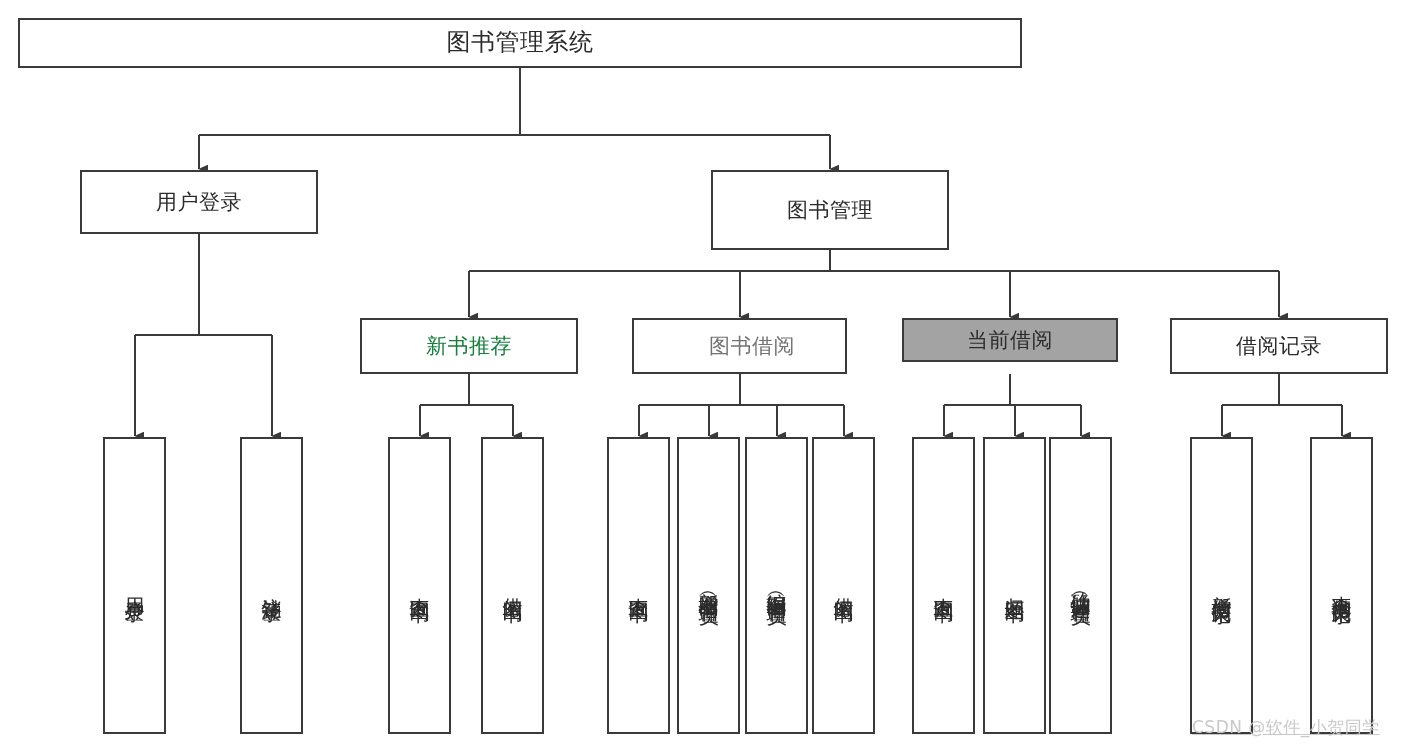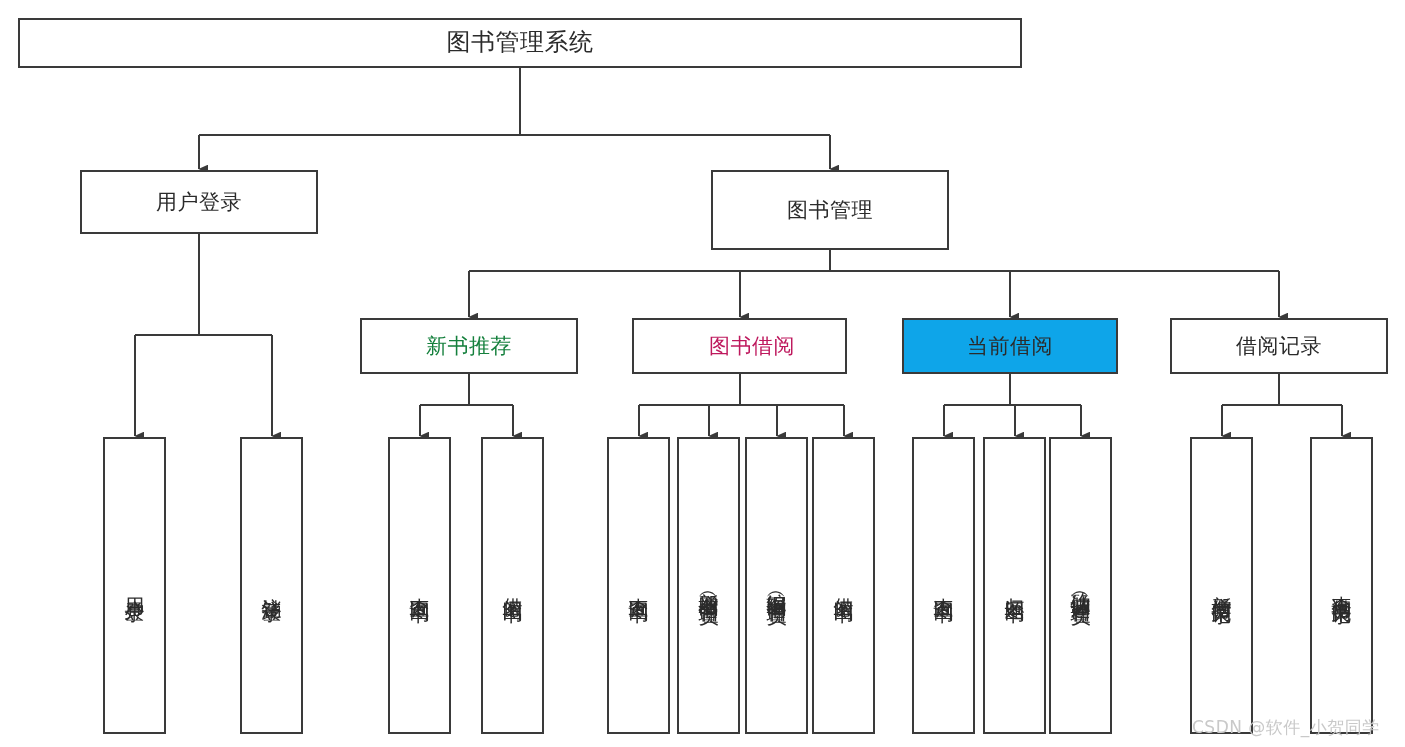--- a/index.html
+++ b/index.html
@@ -124,23 +124,23 @@
       <div class="node horiz" style="left: 80px; top: 170px; width: 238px; height: 64px; border-color: rgb(58, 58, 58); background: rgb(255, 255, 255);">
         <span class="label" style="color: rgb(43, 43, 43);">用户登录</span>
       </div>
       <div class="node horiz" style="left: 711px; top: 170px; width: 238px; height: 80px; border-color: rgb(58, 58, 58); background: rgb(255, 255, 255);">
         <span class="label" style="color: rgb(43, 43, 43);">图书管理</span>
       </div>
       <div class="node horiz" style="left: 360px; top: 318px; width: 218px; height: 56px; border-color: rgb(58, 58, 58); background: rgb(255, 255, 255);">
         <span class="label" style="color: #15803d;">新书推荐</span>
       </div>
       <div class="node horiz" style="left: 632px; top: 318px; width: 215px; height: 56px; border-color: rgb(58, 58, 58); background: rgb(255, 255, 255);">
-        <span class="label" style="color: #be185d; margin-left: 25px;">图书借阅</span>
+        <span class="label" style="color: #737373; margin-left: 25px;">图书借阅</span>
       </div>
-      <div class="node horiz" style="left: 902px; top: 318px; width: 216px; height: 56px; border-color: rgb(58, 58, 58); background: #0ea5e9;">
+      <div class="node horiz" style="left: 902px; top: 318px; width: 216px; height: 44px; border-color: rgb(58, 58, 58); background: #a3a3a3;">
         <span class="label" style="color: rgb(43, 43, 43);">当前借阅</span>
       </div>
       <div class="node horiz" style="left: 1170px; top: 318px; width: 218px; height: 56px; border-color: rgb(58, 58, 58); background: rgb(255, 255, 255);">
         <span class="label" style="color: rgb(43, 43, 43);">借阅记录</span>
       </div>
       <div class="node vert" style="left: 103px; top: 437px; width: 63px; height: 297px; border-color: rgb(58, 58, 58); background: rgb(255, 255, 255);">
         <span class="label" style="color: rgb(43, 43, 43);">用户登录</span>
       </div>
       <div class="node vert" style="left: 240px; top: 437px; width: 63px; height: 297px; border-color: rgb(58, 58, 58); background: rgb(255, 255, 255);">
         <span class="label" style="color: rgb(43, 43, 43);">注销登录</span>
@@ -173,15 +173,15 @@
         <span class="label" style="color: rgb(43, 43, 43);">确认归还（管理员）</span>
       </div>
       <div class="node vert" style="left: 1190px; top: 437px; width: 63px; height: 297px; border-color: rgb(58, 58, 58); background: rgb(255, 255, 255);">
         <span class="label" style="color: rgb(43, 43, 43);">新增借阅记录</span>
       </div>
       <div class="node vert" style="left: 1310px; top: 437px; width: 63px; height: 297px; border-color: rgb(58, 58, 58); background: rgb(255, 255, 255);">
         <span class="label" style="color: rgb(43, 43, 43);">查询借阅记录</span>
       </div>
     </div>
 
-  <div class="watermark" style="left: 1192px; top: 716px; color: rgb(201, 201, 201);">CSDN @软件_小贺同学</div>
+  <div class="watermark" style="left: 1192px; top: 716px; color: rgb(201, 201, 201); text-decoration: underline;">CSDN @软件_小贺同学</div>
 
 </div>
 
 </body></html>

